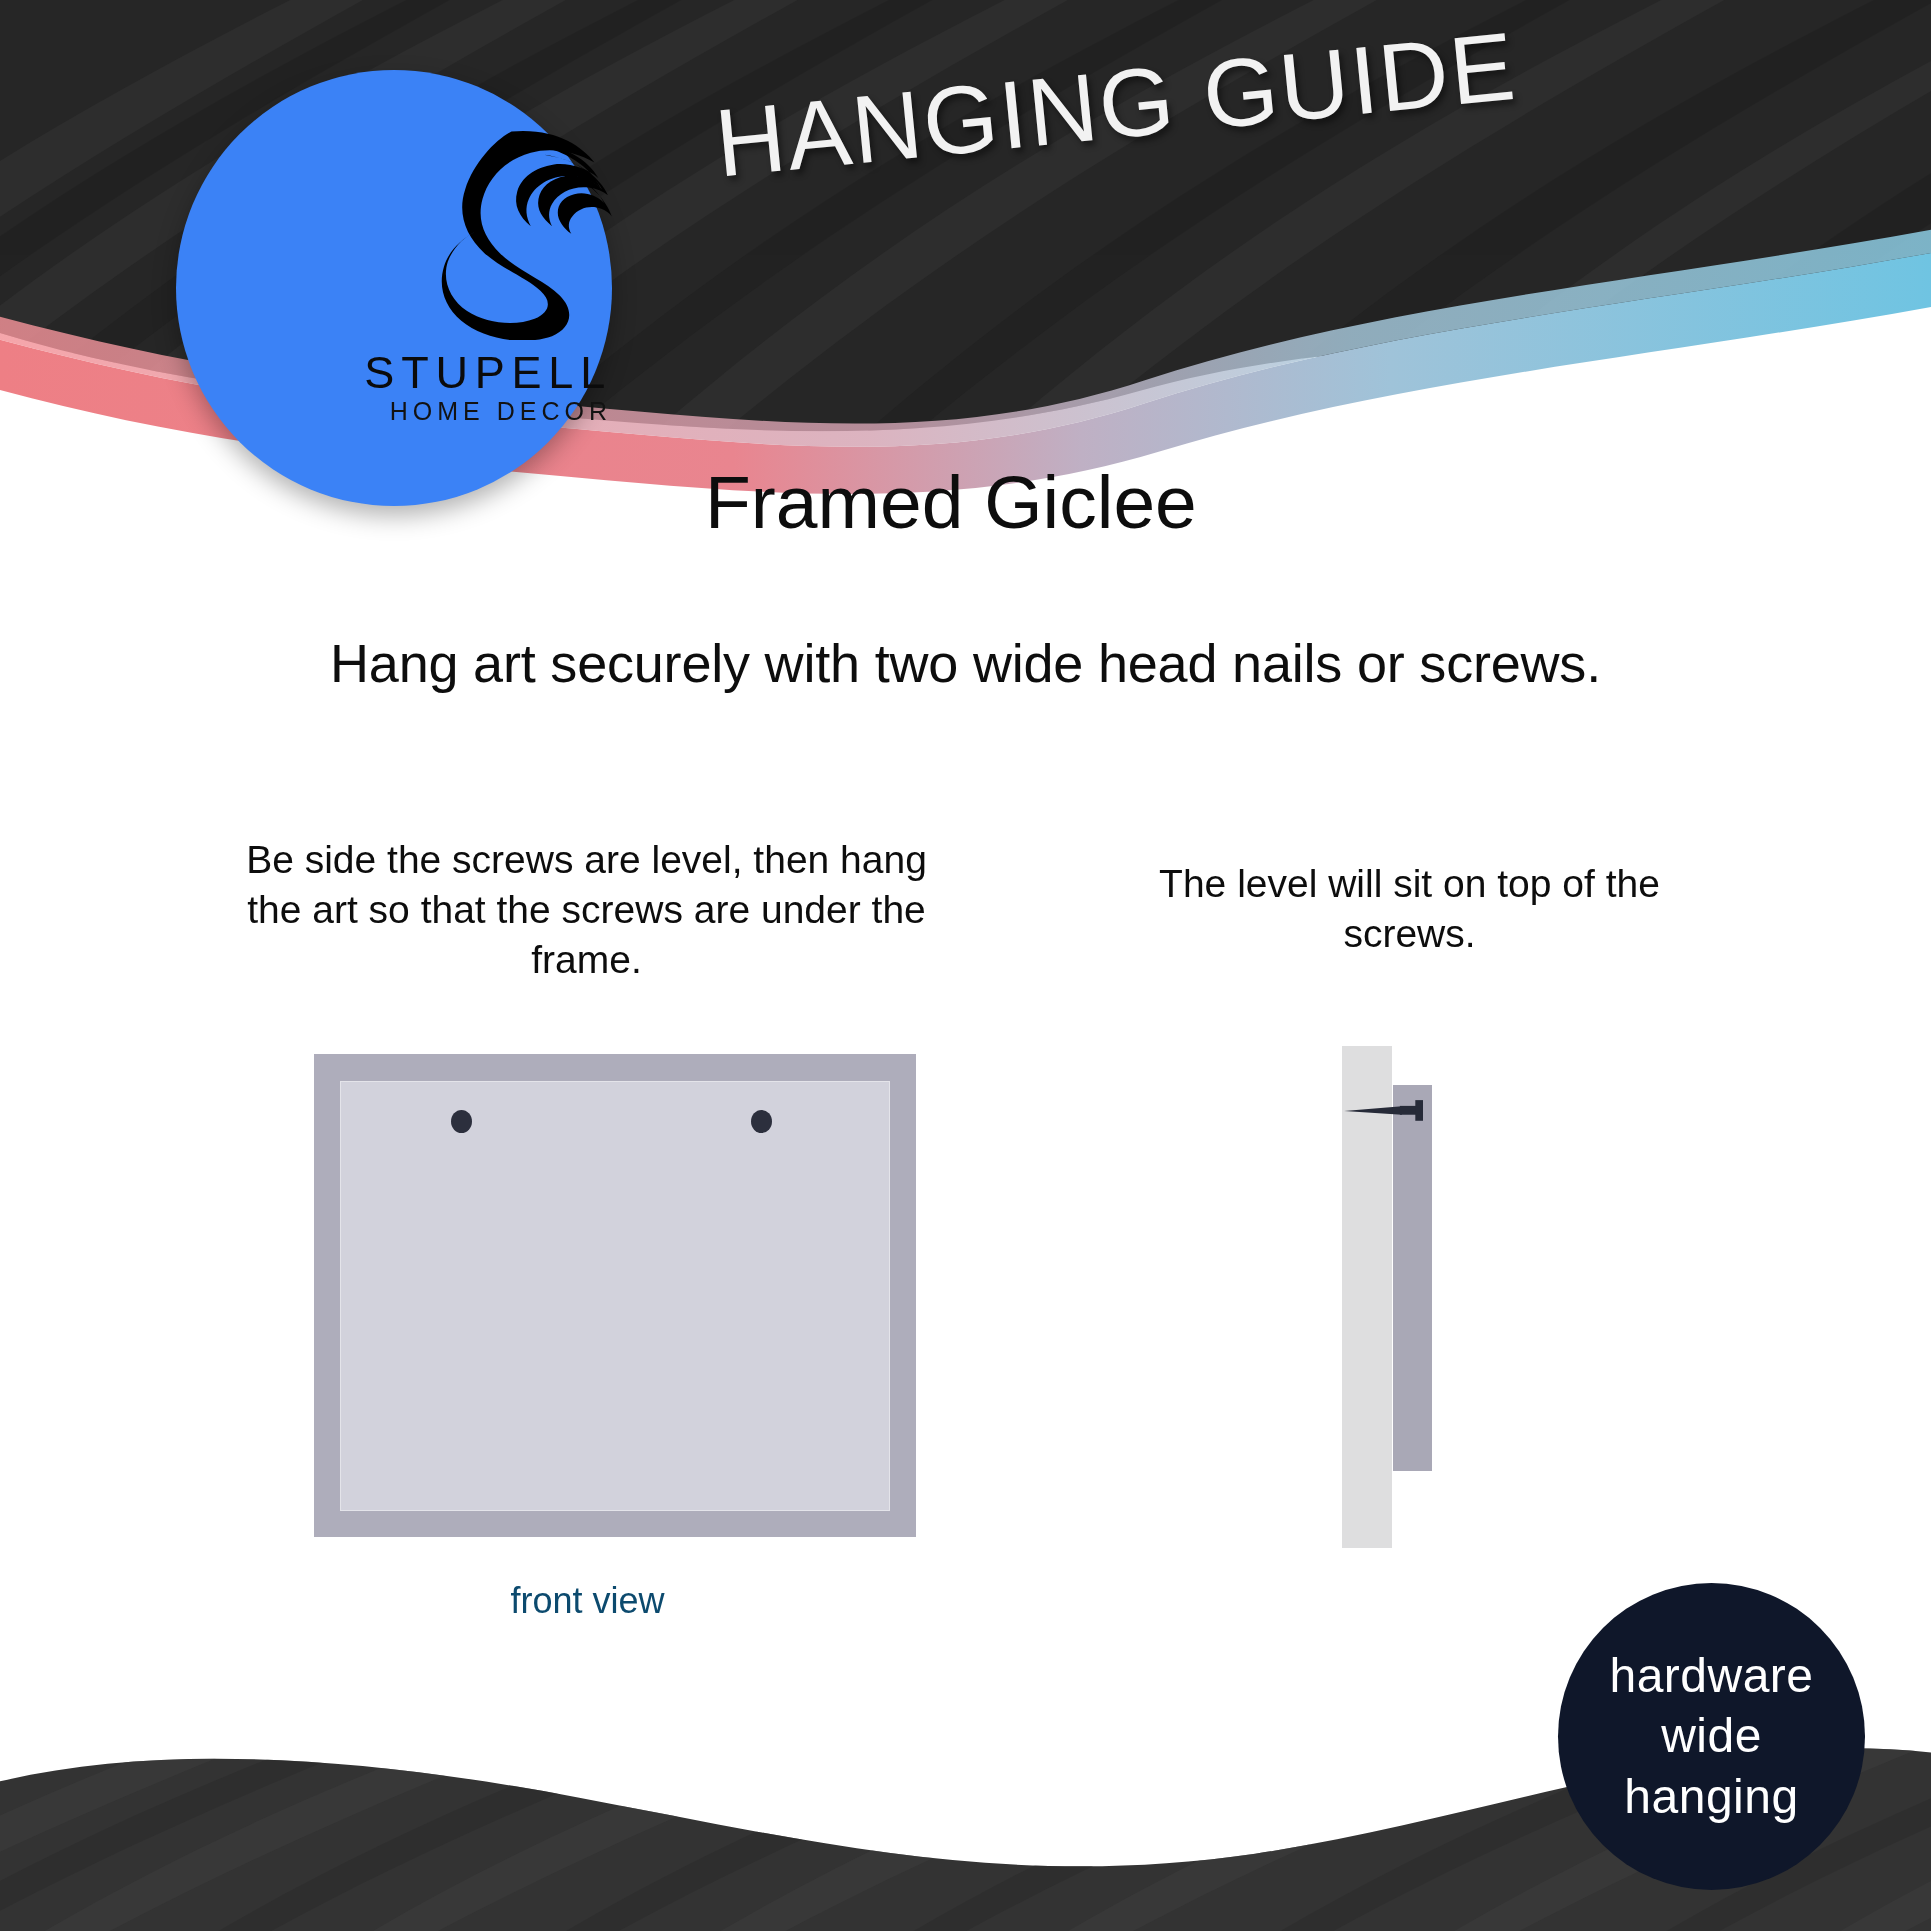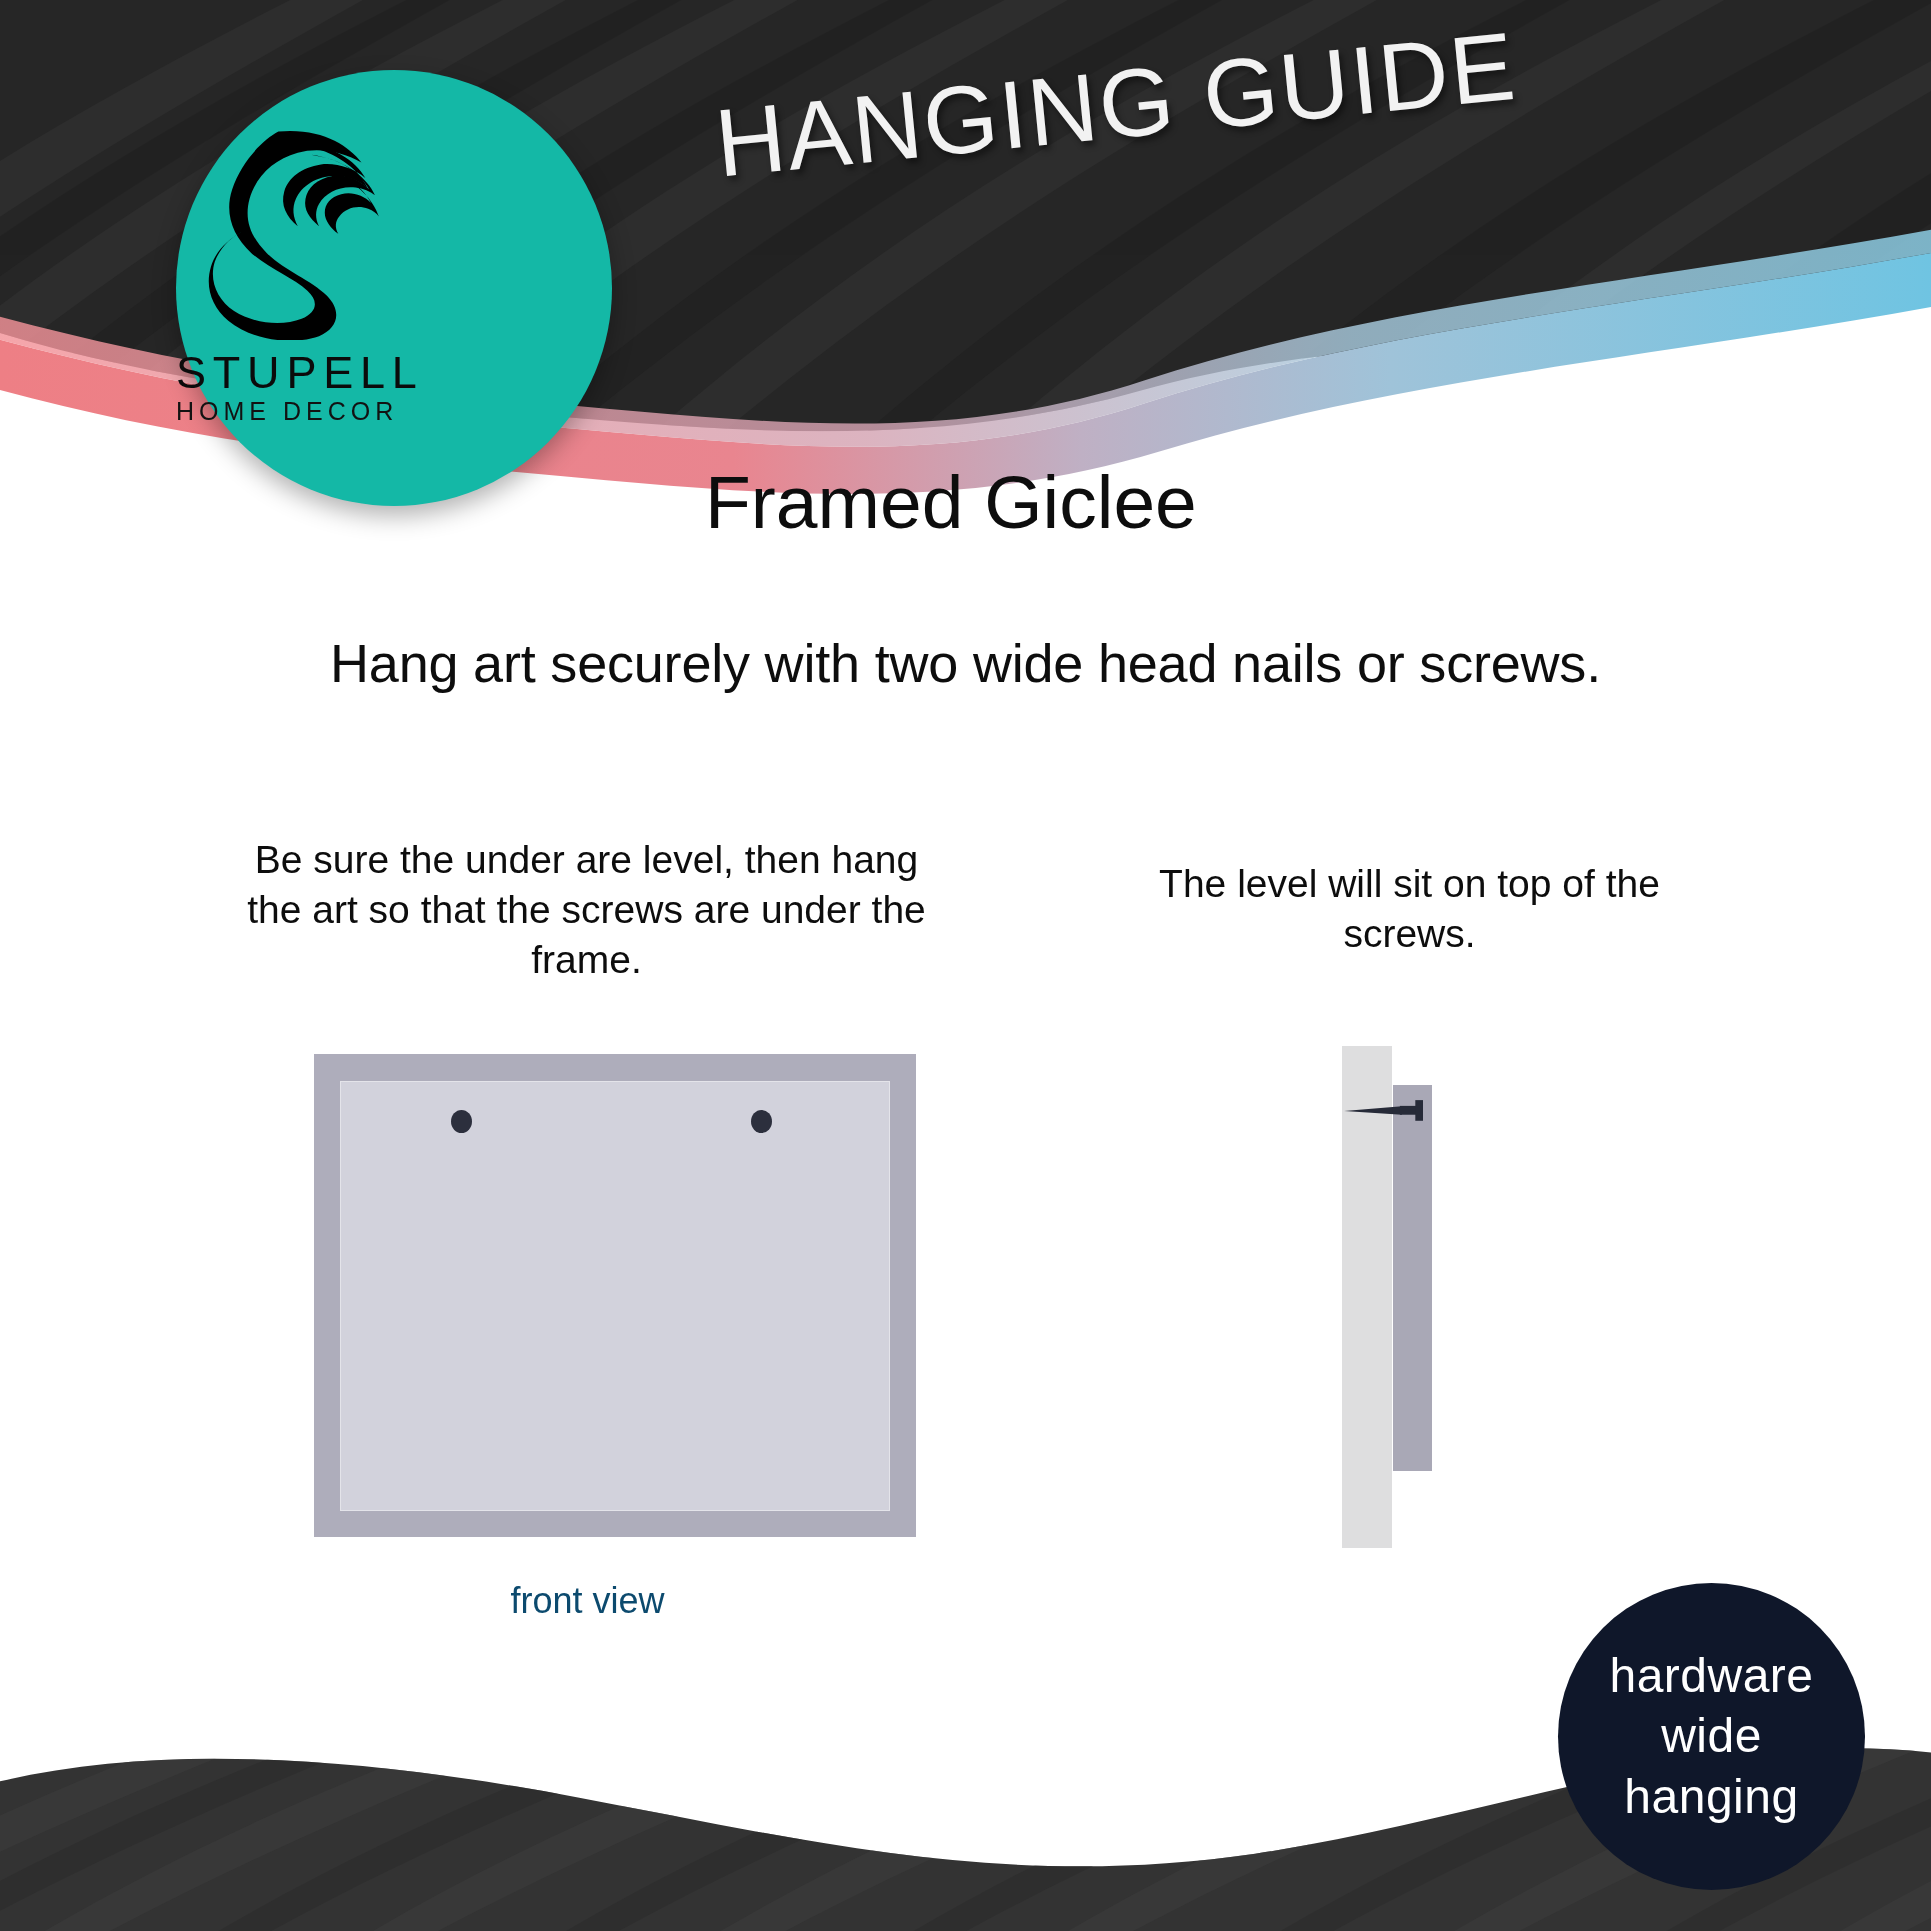--- a/index.html
+++ b/index.html
@@ -35,25 +35,25 @@
   }
 
   
   #logo-badge {
     position: absolute;
     left: 176px;
     top: 70px;
     width: 436px;
     height: 436px;
     border-radius: 50%;
-    background: #14b8a6;
+    background: #3b82f6;
     box-shadow: 0 9.7px 25px rgba(0,0,0,0.30);
     display: flex;
     flex-direction: column;
-    align-items: flex-start;
+    align-items: flex-end;
     justify-content: flex-start;
     z-index: 6;
   }
   #logo-mark {
     margin-top: 50px;
     width: 203px;
     height: 220px;
   }
   #logo-wordmark {
     margin-top: 9.7px;
@@ -339,21 +339,21 @@
     <div id="logo-wordmark">STUPELL</div>
     <div id="logo-subwordmark">HOME DECOR</div>
   </div>
 
   <div id="header-title">HANGING GUIDE</div>
 
   <div id="lead-instruction">Hang art securely with two wide head nails or screws.</div>
 
   <div id="product-title">Framed Giclee</div>
 
-  <div class="panel-caption" id="front-caption">Be sure the under are level, then hang the art so that the screws are under the frame.</div>
+  <div class="panel-caption" id="front-caption">Be side the screws are level, then hang the art so that the screws are under the frame.</div>
 
   <div id="front-view-diagram">
     <div id="front-view-mat"></div>
   </div>
   <div class="screw-dot" id="screw-left"></div>
   <div class="screw-dot" id="screw-right"></div>
 
   <div class="view-label" id="front-view-label">front view</div>
 
   <div class="panel-caption" id="side-caption">The level will sit on top of the screws.</div>

